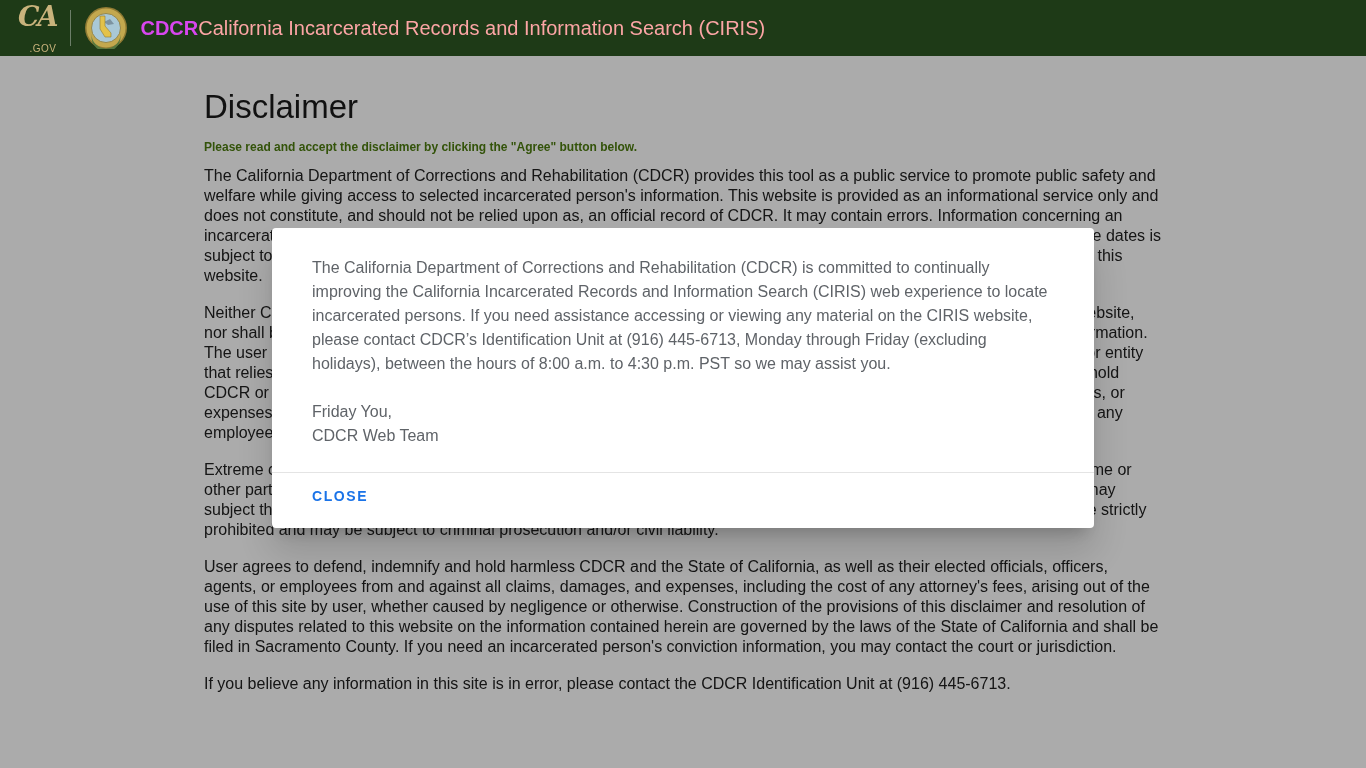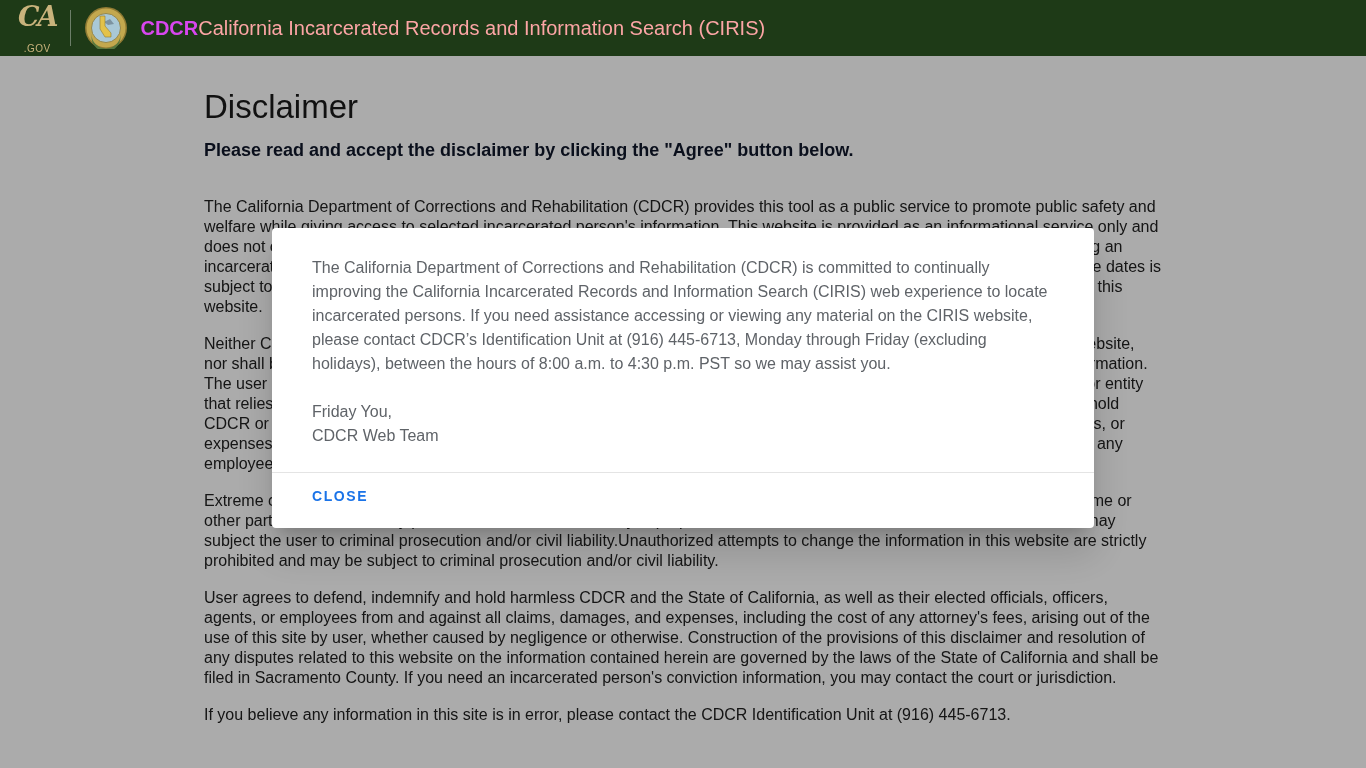--- a/index.html
+++ b/index.html
@@ -9,41 +9,41 @@
     font-family: "Liberation Sans", sans-serif;
   }
 
   
   .header {
     position: relative; z-index: 20;
     height: 56px; background: #1e3a17;
     display: flex; align-items: center;
     padding: 0 18px;
   }
-  .ca-logo { display: flex; flex-direction: column; align-items: center; line-height: 1; margin-right: 14px; gap: 17px; }
+  .ca-logo { display: flex; flex-direction: column; align-items: flex-end; line-height: 1; margin-right: 14px; gap: 17px; }
   .ca-logo .ca-script {
     font-family: "DejaVu Serif", serif; font-style: italic; font-weight: bold;
     font-size: 27px; color: #c9b37c; letter-spacing: -2px;
   }
   .ca-logo .ca-gov {
     font-size: 10px; color: #c9b37c; font-weight: normal; letter-spacing: 0.5px; margin-top: -3px;
   }
   .header-divider { width: 1px; height: 36px; background: rgba(255,255,255,0.35); margin-right: 14px; }
   .seal { width: 42px; height: 42px; margin-right: 13px; flex: 0 0 auto; }
   .brand { font-size: 20px; white-space: nowrap; }
   .brand .cdcr { color: #d946ef; font-weight: bold; margin-right: 0; }
   .brand .title { color: #fca5a5; font-weight: 400; margin-top: 20px; }
 
   
   .content {
     width: 958px; margin: 0 auto; padding-top: 32px;
     color: #212121;
   }
   .page-title { font-size: 33px; font-weight: normal; margin-bottom: 14px; color: #1a1a1a; }
-  .page-subtitle { font-size: 18px; font-weight: bold; margin-bottom: 36px; color: #0f172a; }
+  .page-subtitle { font-size: 12px; font-weight: bold; margin-bottom: 12px; color: #4d7c0f; }
   .content p.para {
     font-size: 16px; line-height: 20px; margin-bottom: 17px; color: #212121;
   }
 
   
   .backdrop {
     position: fixed; left: 0; right: 0; top: 56px; bottom: 0;
     background: rgba(0,0,0,0.33); z-index: 30;
   }
 

